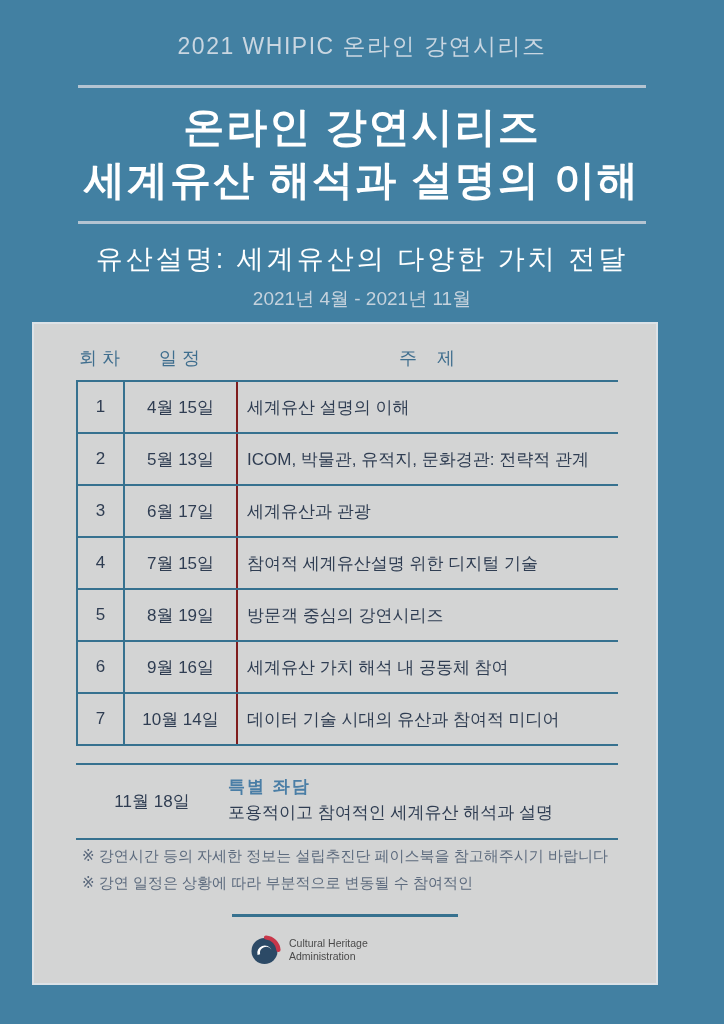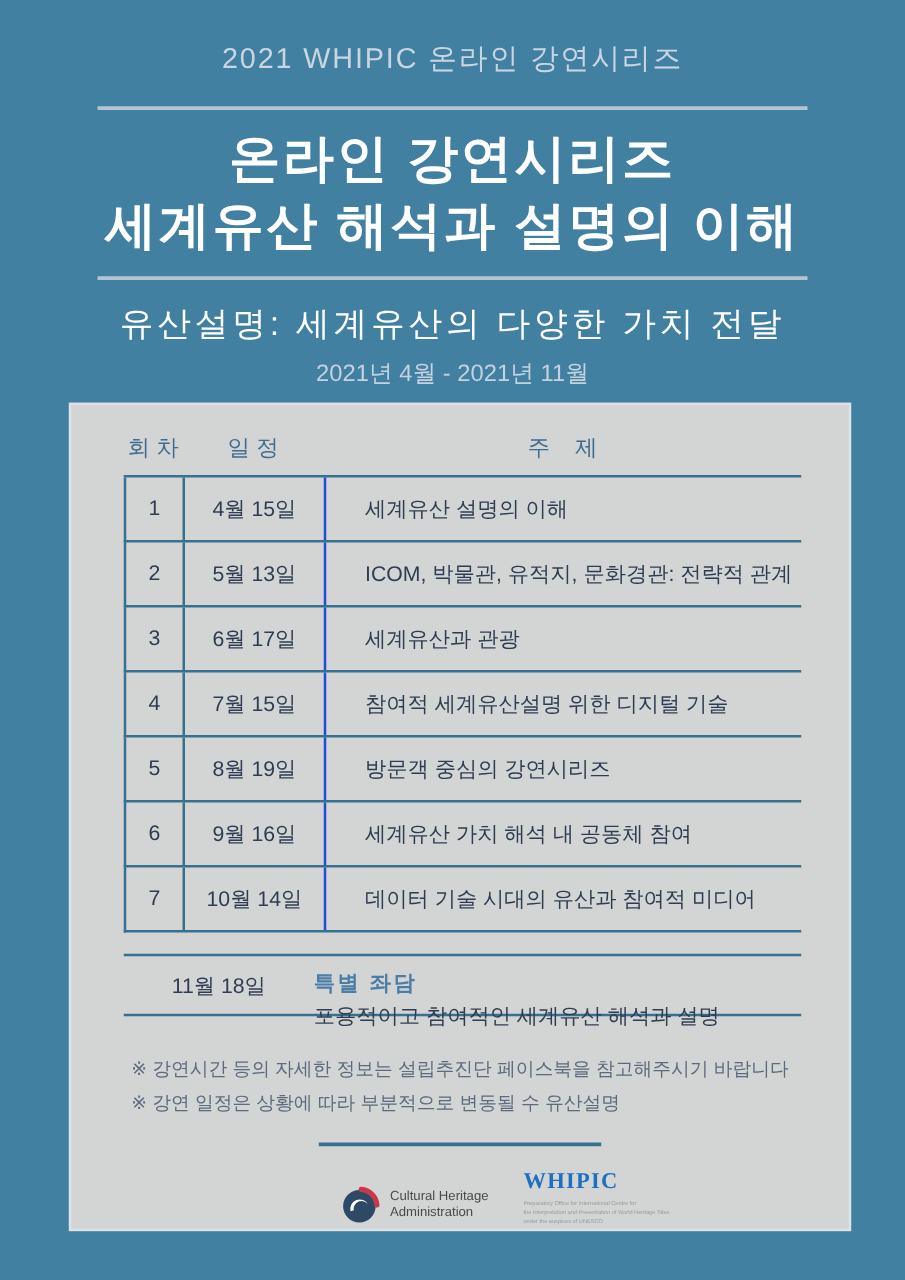--- a/index.html
+++ b/index.html
@@ -46,21 +46,21 @@
   .period{
     margin-top:9px;
     text-align:center;
     color:#c5d2dd;
     font-size:19px;
   }
 
   
   .card{
     position:absolute;
-    left:55px;top:322px;
+    left:32px;top:322px;
     width:626px;height:663px;
     background:#d3d4d4;
     box-shadow:inset 0 0 0 2px #dce2e7;
   }
   .thead{
     position:absolute;top:22px;left:44px;width:542px;height:28px;
     display:flex;align-items:center;
     color:#3f6e8e;font-size:18px;
   }
   .thead .h{white-space:pre;text-align:center;}
@@ -73,25 +73,25 @@
     border-top:2px solid #36718f;
   }
   .trow{
     display:flex;height:50px;
     border-bottom:2px solid #36718f;
     border-left:2px solid #36718f;
     box-sizing:content-box;
     color:#2f3d52;font-size:17px;
   }
   .trow .c1{width:45px;border-right:2px solid #36718f;display:flex;align-items:center;justify-content:center;}
-  .trow .c2{width:111px;border-right:2px solid #1d4ed8;display:flex;align-items:center;justify-content:center;}
-  .trow .c3{flex:1;display:flex;align-items:center;padding-left:31px;}
+  .trow .c2{width:111px;border-right:2px solid #7f1d1d;display:flex;align-items:center;justify-content:center;}
+  .trow .c3{flex:1;display:flex;align-items:center;padding-left:9px;}
 
   .special{
-    position:absolute;top:441px;left:44px;width:542px;height:50px;
+    position:absolute;top:441px;left:44px;width:542px;height:77px;
     border-top:2px solid #36718f;
     border-bottom:2px solid #36718f;
     display:flex;
     box-sizing:border-box;
   }
   .special .sp-date{
     width:152px;display:flex;align-items:center;justify-content:center;
     color:#2f3d52;font-size:17px;
   }
   .special .sp-body{flex:1;padding-top:9px;}
@@ -197,41 +197,33 @@
     <div class="special">
       <div class="sp-date">11월 18일</div>
       <div class="sp-body">
         <div class="sp-label">특별 좌담</div>
         <div class="sp-topic">포용적이고 참여적인 세계유산 해석과 설명</div>
       </div>
     </div>
 
     <div class="notes">
       <div>※  강연시간 등의 자세한 정보는 설립추진단 페이스북을 참고해주시기 바랍니다</div>
-      <div>※  강연 일정은 상황에 따라 부분적으로 변동될 수 유산설명</div>
+      <div>※  강연 일정은 상황에 따라 부분적으로 변동될 수 참여적인</div>
     </div>
 
     <div class="footer-rule"></div>
 
     <div class="logos">
       <div class="cha">
         <svg class="cha-symbol" viewBox="0 0 32 32">
           <circle cx="15.5" cy="17" r="13" fill="#2c4a66"></circle>
           <path d="M17 3.5 A13.5 13.5 0 0 1 29.5 16" stroke="#c8374a" stroke-width="4.2" fill="none" stroke-linecap="round"></path>
           <path d="M8.5 21 a7.5 7.5 0 0 1 14-5.2 a6.2 6.2 0 0 0-11.4 4.4 z" fill="#ffffff"></path>
         </svg>
         <div class="cha-text">
           <div>Cultural Heritage</div>
           <div>Administration</div>
         </div>
       </div>
-      <div class="whipic">
-        <div class="whipic-name">WHIPIC</div>
-        <div class="whipic-sub">
-          <div>Preparatory Office for International Centre for</div>
-          <div>the Interpretation and Presentation of World Heritage Sites</div>
-          <div>under the auspices of UNESCO</div>
-        </div>
-      </div>
     </div>
 
   </div>
 </div>
 
 </body></html>

